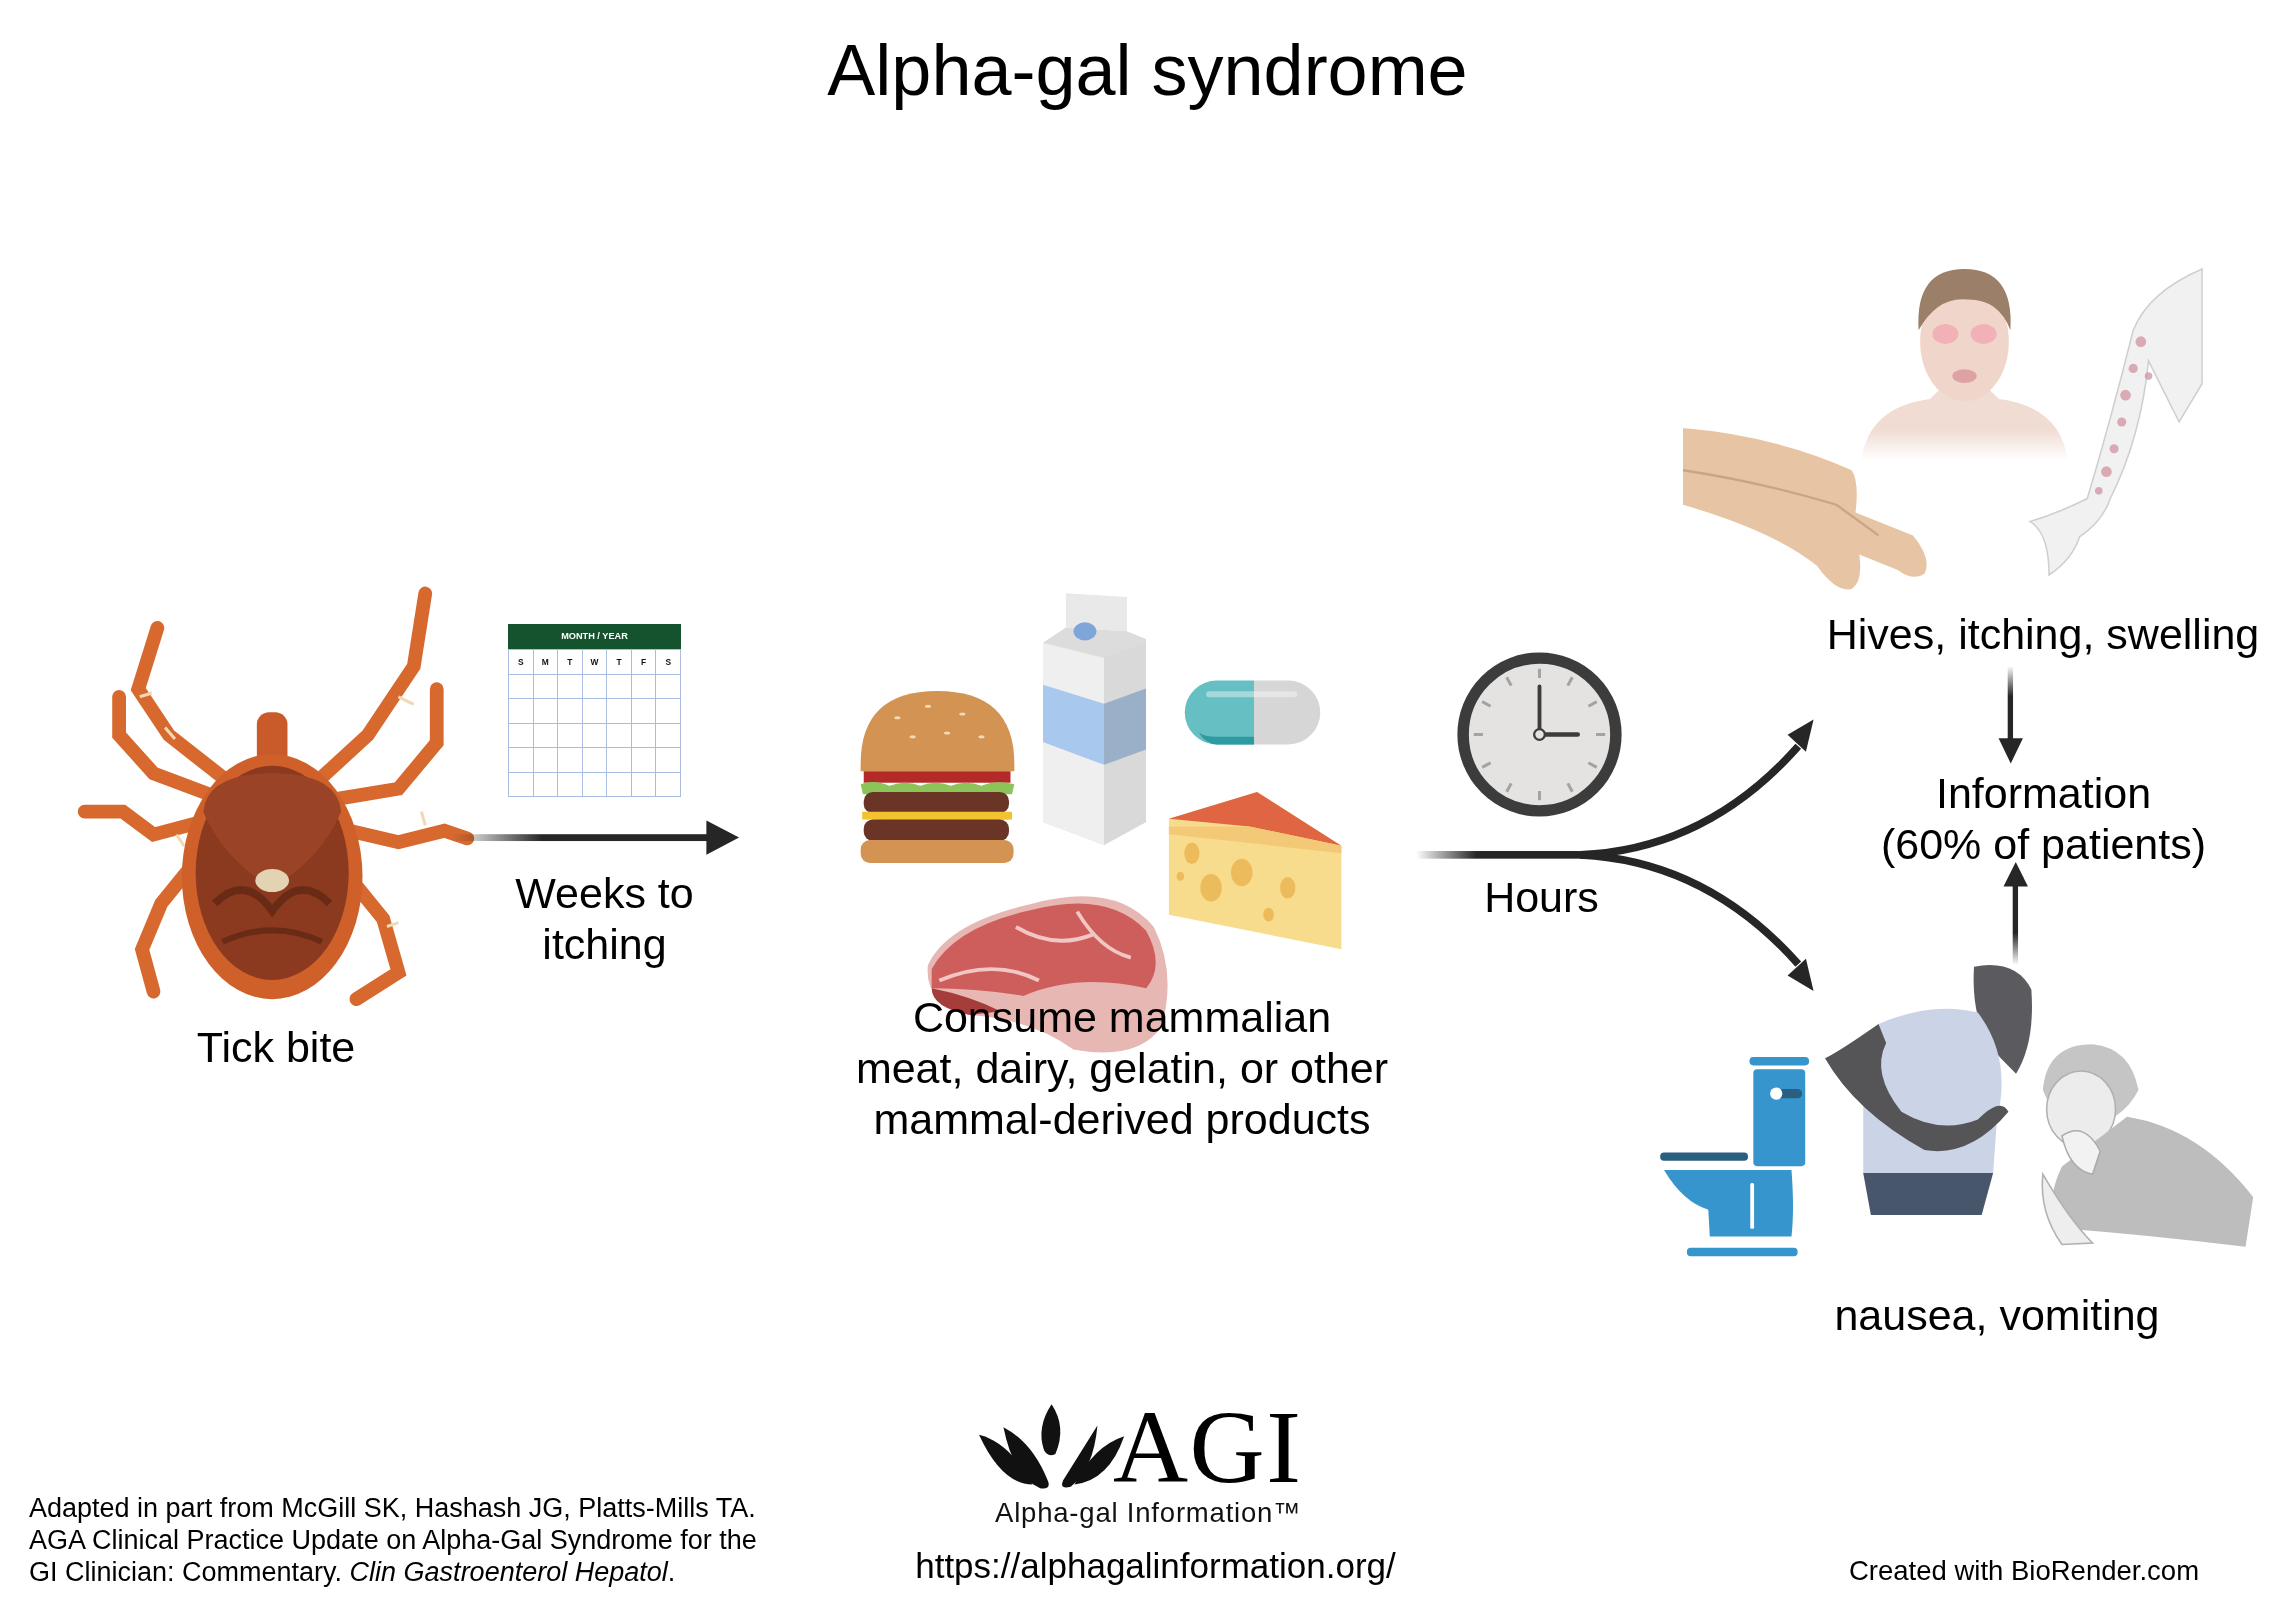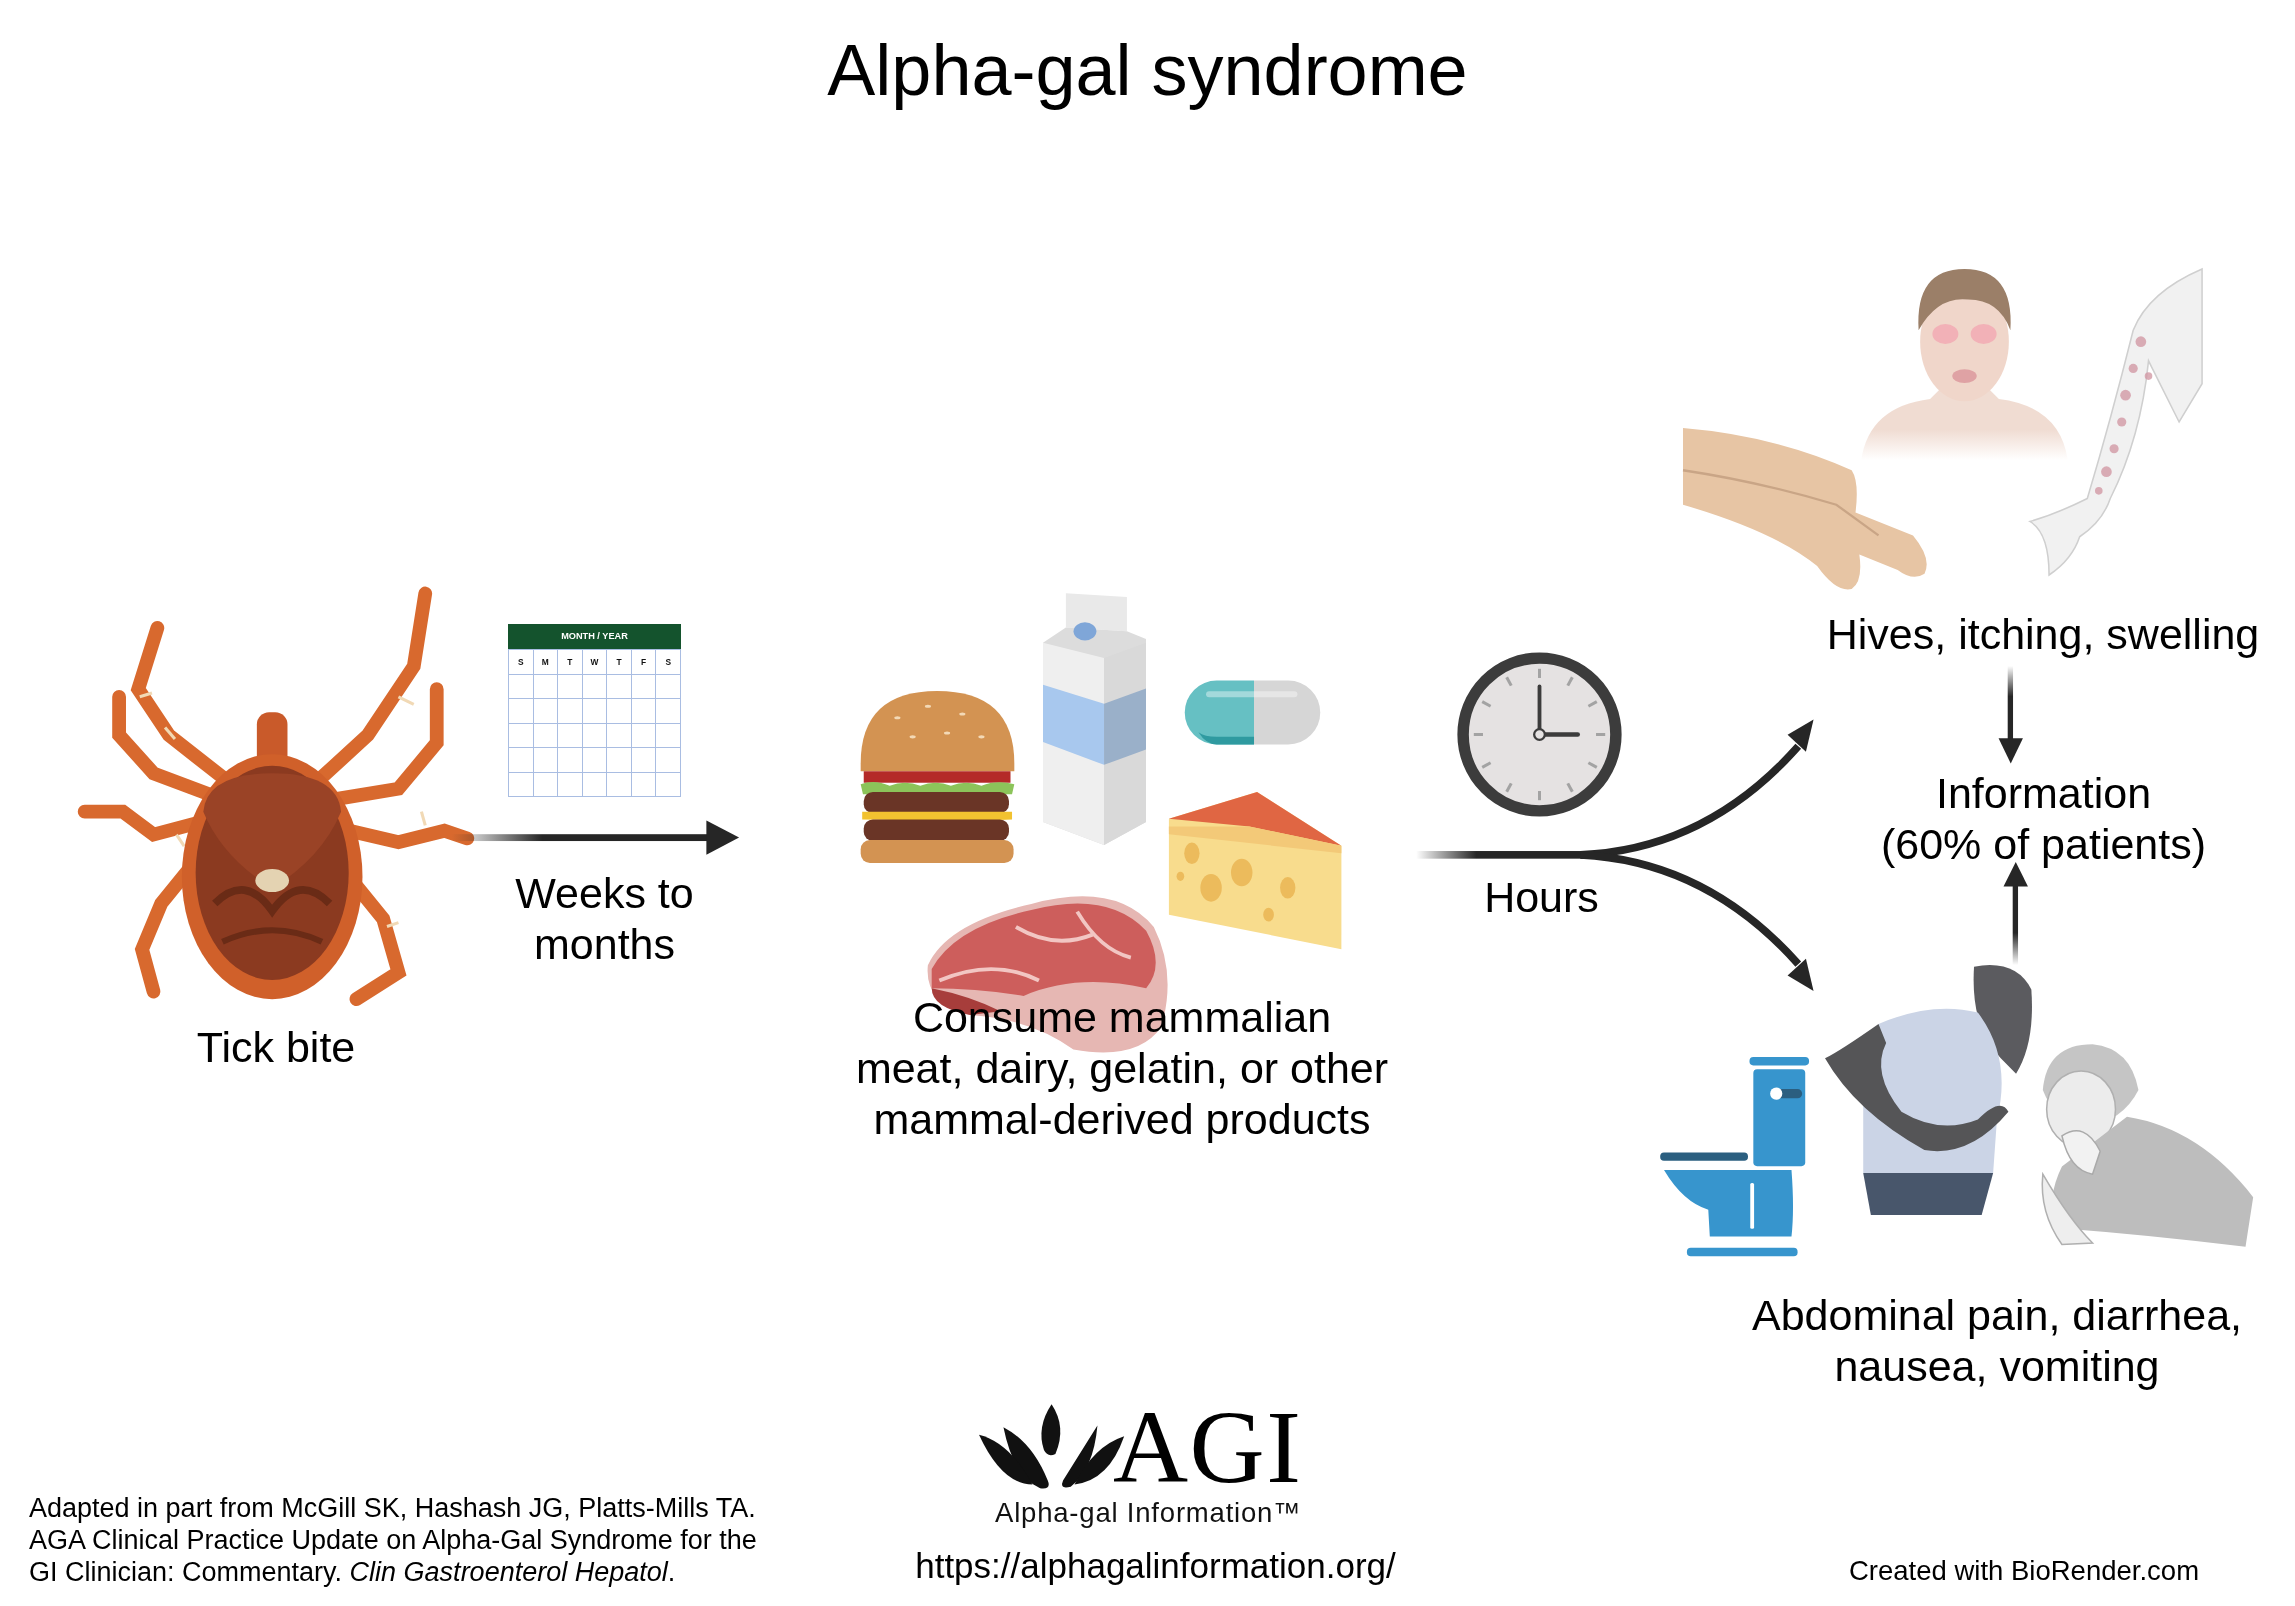--- a/index.html
+++ b/index.html
@@ -125,21 +125,21 @@
     <div></div>
     <div></div>
     <div></div>
     <div></div>
     <div></div>
     <div></div>
 </div>
 
 <div class="txt label" style="left:459px;width:291px;top:868px;">
   <div>Weeks to</div>
-  <div>months</div>
+  <div>itching</div>
 </div>
 
 <svg style="left:859px;top:691px" width="157" height="172" viewBox="0 0 205 225">
   <path d="M2,95 Q2,0 102,0 Q203,0 203,95 L203,105 L2,105 Z" fill="#d39352"></path>
   <g fill="#f3d9b6">
       <ellipse cx="50" cy="35" rx="4" ry="2"></ellipse>
       <ellipse cx="90" cy="20" rx="4" ry="2"></ellipse>
       <ellipse cx="135" cy="30" rx="4" ry="2"></ellipse>
       <ellipse cx="70" cy="60" rx="4" ry="2"></ellipse>
       <ellipse cx="160" cy="60" rx="4" ry="2"></ellipse>
@@ -289,21 +289,20 @@
 </svg>
 <svg style="left:2039px;top:1044px" width="218" height="203" viewBox="0 0 285 265">
   <path d="M5,60 Q10,0 70,0 Q120,5 130,60 Q110,100 60,110 Q20,100 5,60 Z" fill="#c5c5c5"></path>
   <ellipse cx="55" cy="85" rx="45" ry="50" fill="#ececec" stroke="#b0b0b0" stroke-width="2"></ellipse>
   <path d="M115,95 Q210,110 280,200 L270,265 Q150,250 20,240 Q10,200 30,160 Z" fill="#bdbdbd"></path>
   <path d="M30,120 Q60,100 80,140 L70,170 Q40,165 30,120 Z" fill="#f2f2f2" stroke="#aaaaaa" stroke-width="2"></path>
   <path d="M5,170 Q40,230 70,260 L30,262 Q0,220 5,170 Z" fill="#eeeeee" stroke="#b0b0b0" stroke-width="2"></path>
 </svg>
 
 <div class="txt label" style="left:1737px;width:520px;top:1290px;">
-  <div>Abdominal pain, diarrhea,</div>
   <div>nausea, vomiting</div>
 </div>
 
 <svg style="left:979px;top:1404px" width="149" height="86" viewBox="0 0 195 112">
   <path d="M95,0 Q115,30 100,65 Q90,70 85,60 Q75,30 95,0 Z" fill="#111"></path>
   <path d="M32,30 Q70,50 90,100 Q95,112 80,110 Q45,95 32,30 Z" fill="#111"></path>
   <path d="M0,40 Q40,50 70,105 Q30,105 0,40 Z" fill="#111"></path>
   <path d="M155,28 Q135,60 110,100 Q105,112 120,108 Q150,85 155,28 Z" fill="#111"></path>
   <path d="M190,42 Q150,55 125,105 Q170,100 190,42 Z" fill="#111"></path>
 </svg>

